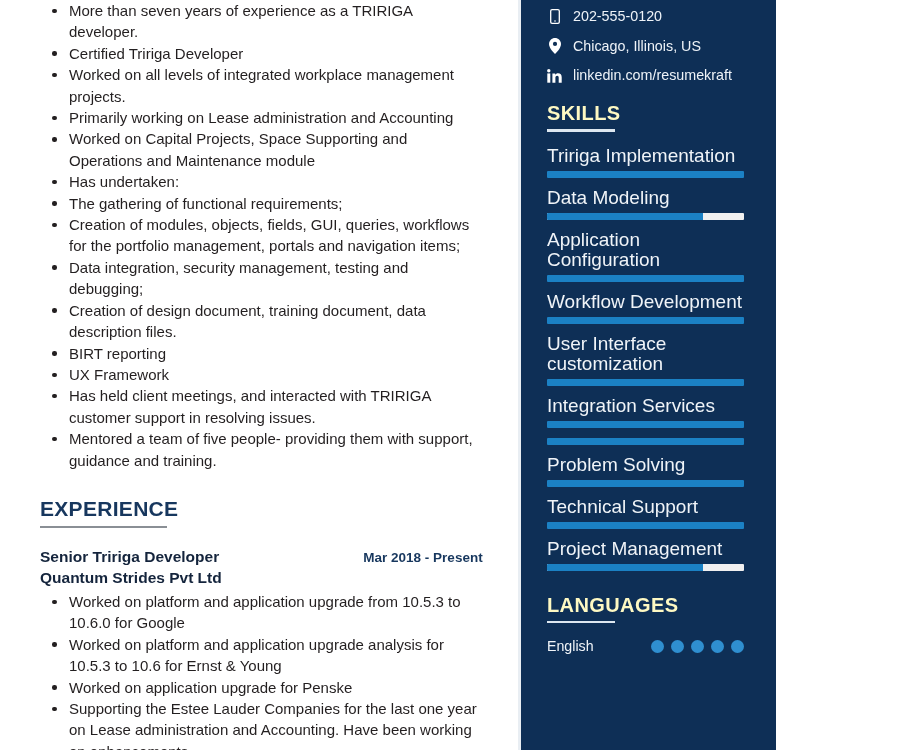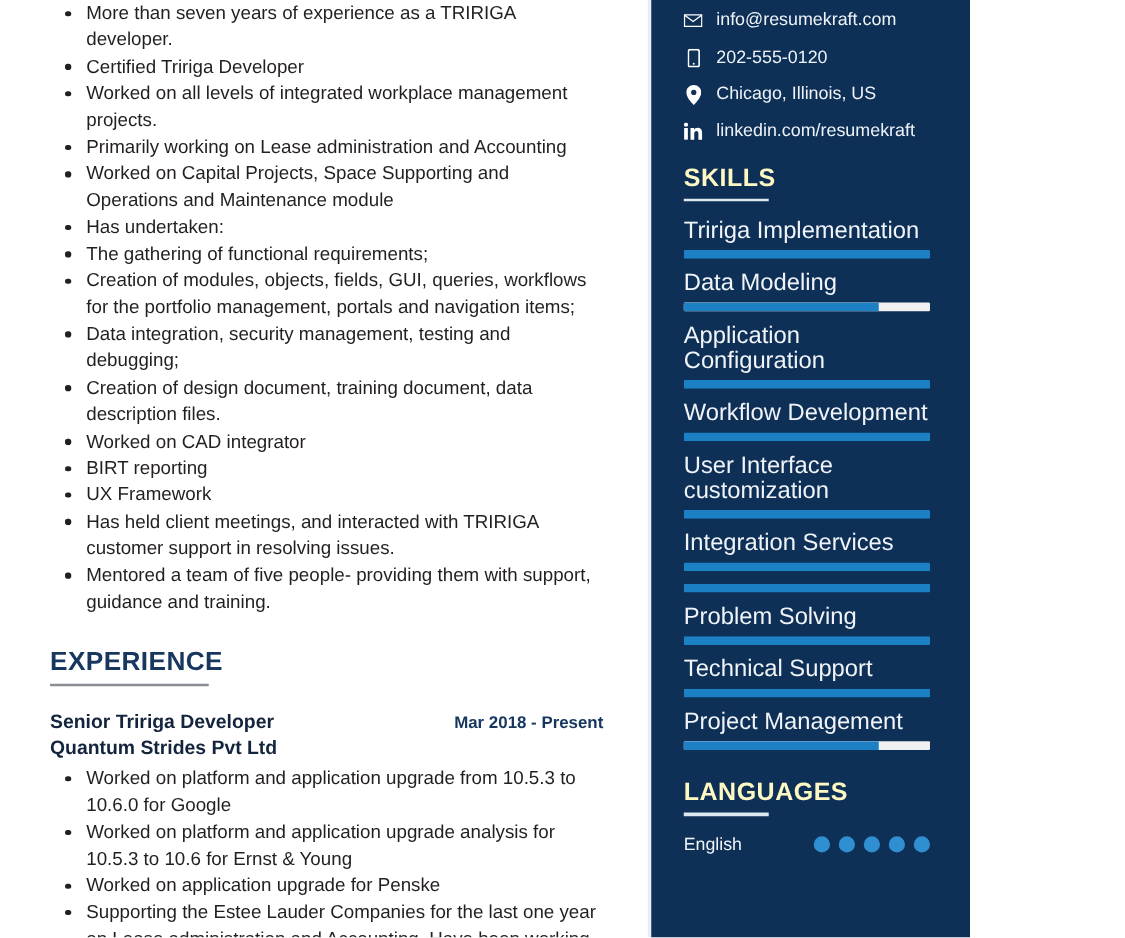--- a/index.html
+++ b/index.html
@@ -132,21 +132,20 @@
       <li>More than seven years of experience as a TRIRIGA developer.</li>
       <li>Certified Tririga Developer</li>
       <li>Worked on all levels of integrated workplace management projects.</li>
       <li>Primarily working on Lease administration and Accounting</li>
       <li>Worked on Capital Projects, Space Supporting and Operations and Maintenance module</li>
       <li>Has undertaken:</li>
       <li>The gathering of functional requirements;</li>
       <li>Creation of modules, objects, fields, GUI, queries, workflows for the portfolio management, portals and navigation items;</li>
       <li>Data integration, security management, testing and debugging;</li>
       <li>Creation of design document, training document, data description files.</li>
-      <li>Worked on CAD integrator</li>
       <li>BIRT reporting</li>
       <li>UX Framework</li>
       <li>Has held client meetings, and interacted with TRIRIGA customer support in resolving issues.</li>
       <li>Mentored a team of five people- providing them with support, guidance and training.</li>
     </ul>
 
     <div class="section">
       <div class="sec-head">EXPERIENCE</div>
       <div class="sec-rule"></div>
 
@@ -167,30 +166,20 @@
     </div>
 
   </div>
 
   <div class="gutter"></div>
 
   <div class="sidebar">
 
     <div class="contact">
 
-      <div class="contact-row">
-        <span class="contact-icon">
-          <svg width="15" height="11" viewBox="0 0 16 11">
-              <path d="M0 0h16v11H0z" fill="none"></path>
-              <path d="M0.6 0.6h14.8v9.8H0.6z" fill="none" stroke="#fff" stroke-width="1.2"></path>
-              <path d="M0.8 0.9L8 6.2l7.2-5.3" fill="none" stroke="#fff" stroke-width="1.2"></path>
-            </svg>
-        </span>
-        <span class="contact-text">info@resumekraft.com</span>
-      </div>
 
       <div class="contact-row">
         <span class="contact-icon">
           <svg width="10" height="15" viewBox="0 0 10 15">
               <rect x="0.7" y="0.7" width="8.6" height="13.6" rx="1.4" fill="none" stroke="#fff" stroke-width="1.3"></rect>
               <circle cx="5" cy="12" r="0.8" fill="#fff"></circle>
             </svg>
         </span>
         <span class="contact-text">202-555-0120</span>
       </div>

